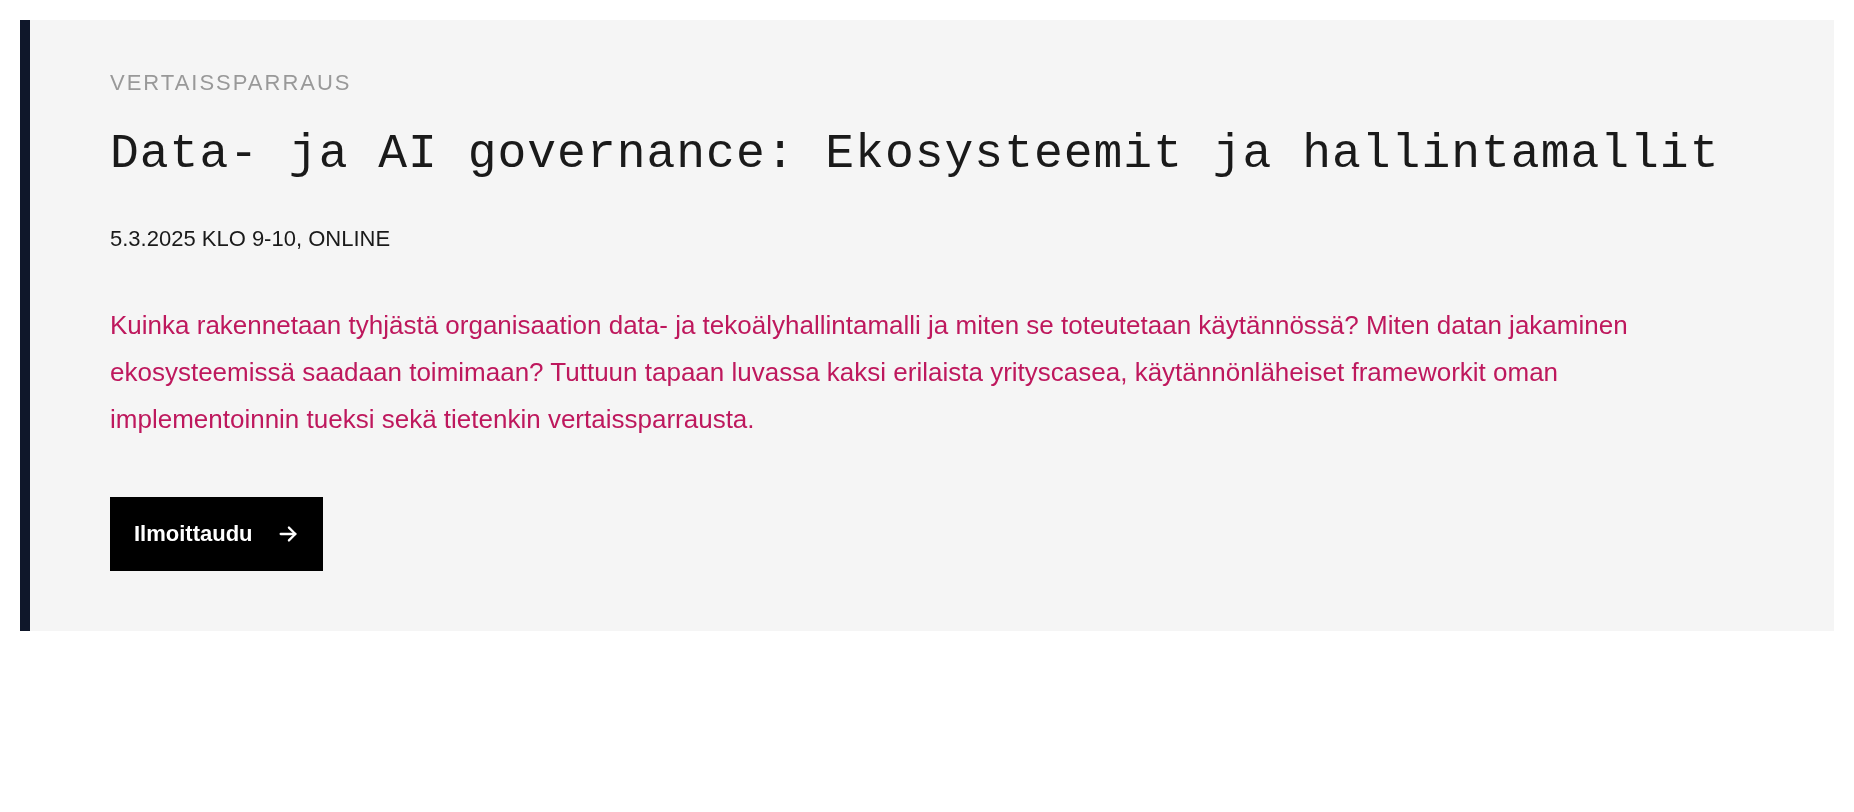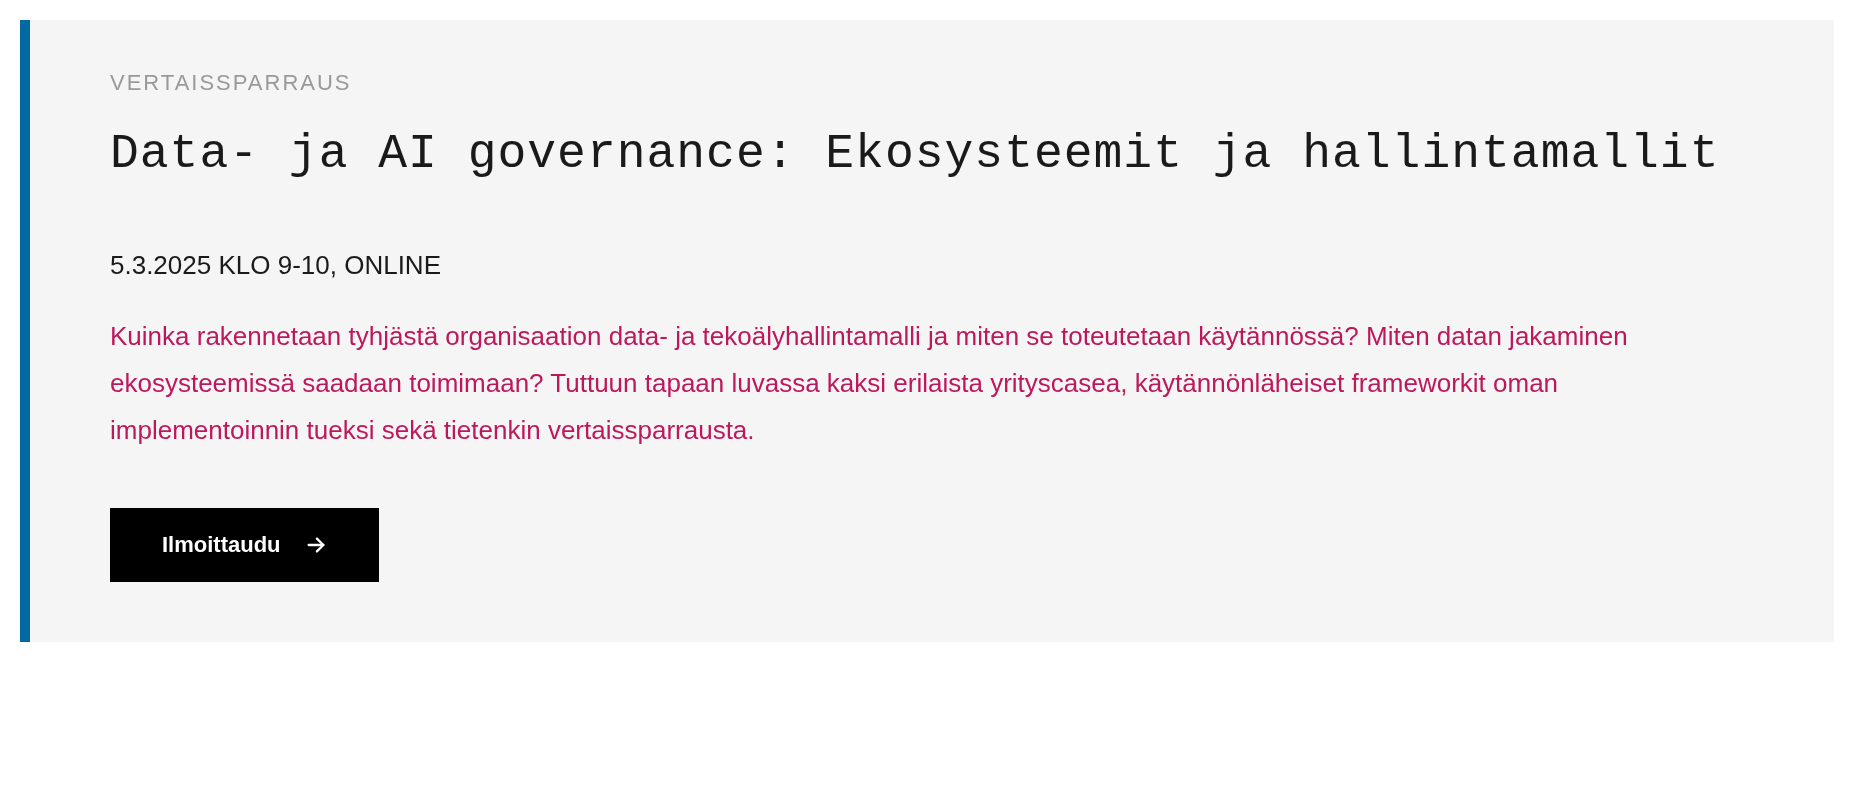--- a/index.html
+++ b/index.html
@@ -7,62 +7,62 @@
       padding: 0;
       box-sizing: border-box;
     }
     body {
       background: #ffffff;
       font-family: -apple-system, BlinkMacSystemFont, 'Segoe UI', Helvetica, Arial, sans-serif;
       padding: 20px;
     }
     .card {
       background: #f5f5f5;
-      border-left: 10px solid #0369a1;
+      border-left: 10px solid #0f172a;
       padding: 50px 80px 60px 80px;
       max-width: 1854px;
     }
     .category {
       font-size: 22px;
       letter-spacing: 2px;
       color: #999999;
       text-transform: uppercase;
       margin-bottom: 28px;
       font-weight: 400;
     }
     .title {
       font-family: 'Courier New', Courier, monospace;
       font-size: 48px;
       color: #1a1a1a;
       line-height: 1.25;
-      margin-bottom: 66px;
+      margin-bottom: 42px;
       font-weight: 400;
       letter-spacing: 1px;
     }
     .datetime {
-      font-size: 26px;
+      font-size: 22px;
       color: #1a1a1a;
-      margin-bottom: 32px;
+      margin-bottom: 50px;
       font-weight: 400;
     }
     .description {
       font-size: 26px;
       color: #be185d;
       line-height: 1.8;
       margin-bottom: 55px;
       font-weight: 400;
     }
     .cta-button {
       display: inline-flex;
       align-items: center;
       gap: 24px;
       background: #000000;
       color: #ffffff;
       border: none;
-      padding: 24px 52px;
+      padding: 24px 24px;
       font-size: 22px;
       font-weight: 700;
       cursor: pointer;
       font-family: inherit;
     }
     .arrow-icon {
       display: inline-flex;
       align-items: center;
     }
   </style>

